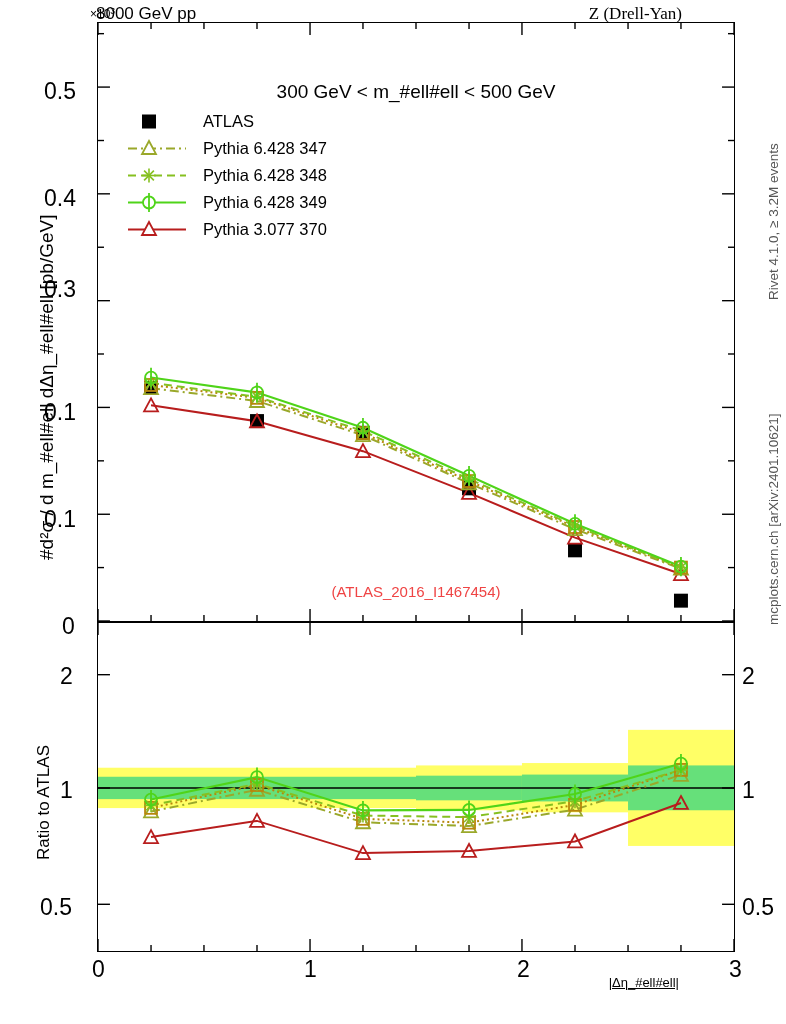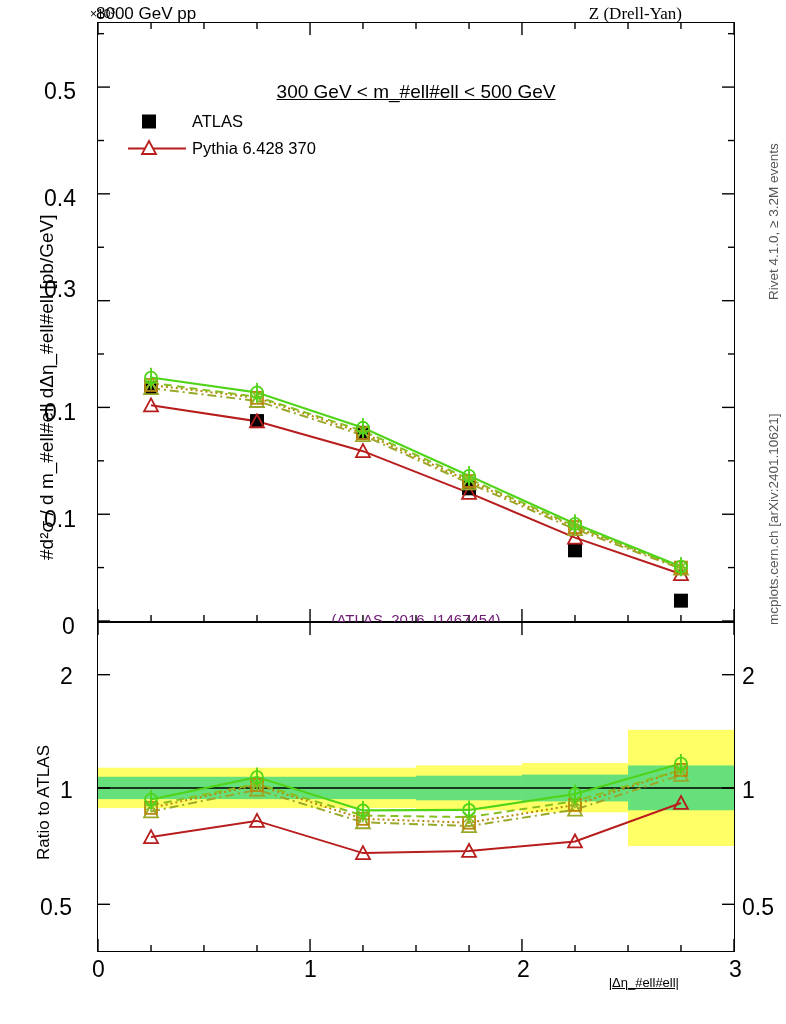--- a/index.html
+++ b/index.html
@@ -42,30 +42,30 @@
     transform:rotate(-90deg);
     white-space:nowrap;
   }
   .side-right { font-size:13.5px; color:#555; }
 
   
   #legend { position:absolute; left:128px; top:108px; font-size:16.5px; }
   .lrow { height:27px; display:flex; align-items:center; }
   .lsym { width:58px; height:27px; position:relative; }
   .lsym svg { position:absolute; left:0; top:0; }
-  .ltxt { margin-left:6px; }
+  .ltxt { margin-left:17px; }
 
   
   #mass-title {
     position:absolute; left:0; right:0; top:58px;
-    text-align:center; font-size:19px;text-decoration:underline;
+    text-align:center; font-size:19px;
   }
   #watermark {
-    position:absolute; width:100%; top:588px; text-align:center;
-    font-size:15px; color:#701a75;
+    position:absolute; width:100%; top:560px; text-align:center;
+    font-size:15px; color:#ef4444;
   }
 
   
   #yscale { position:absolute; left:90px; top:6px; font-size:12px; }
 
   #xaxis-title { position:absolute; right:47px; top:975px; font-size:13px;text-decoration:underline; }
   .sup { font-size:0.72em; vertical-align:0.5em; }
 </style>
 </head>
 <body>
@@ -261,31 +261,64 @@
     <div class="lrow">
       <span class="lsym">
         <svg width="58" height="27">
             <rect x="14" y="6.5" width="14" height="14" fill="#000"></rect>
           </svg>
       </span>
       <span class="ltxt">ATLAS</span>
     </div>
 
 
-
-
+    <div class="lrow">
+      <span class="lsym">
+        <svg width="58" height="27">
+          <line x1="0" y1="13.5" x2="58" y2="13.5" stroke="#9aa82a" stroke-width="2" stroke-dasharray="9,4,2,4"></line>
+          <polygon points="21,6 28,19 14,19" fill="#fff" stroke="#9aa82a" stroke-width="1.8"></polygon>
+        </svg>
+      </span>
+      <span class="ltxt">Pythia 6.428 347</span>
+    </div>
+
+    <div class="lrow">
+      <span class="lsym">
+        <svg width="58" height="27">
+          <line x1="0" y1="13.5" x2="58" y2="13.5" stroke="#86c020" stroke-width="2" stroke-dasharray="8,5"></line>
+          <g stroke="#86c020" stroke-width="1.6" fill="none">
+            <line x1="14" y1="13.5" x2="28" y2="13.5"></line>
+            <line x1="21" y1="6.5" x2="21" y2="20.5"></line>
+            <line x1="16.1" y1="8.6" x2="25.9" y2="18.4"></line>
+            <line x1="25.9" y1="8.6" x2="16.1" y2="18.4"></line>
+          </g>
+        </svg>
+      </span>
+      <span class="ltxt">Pythia 6.428 348</span>
+    </div>
+
+    <div class="lrow">
+      <span class="lsym">
+        <svg width="58" height="27">
+          <line x1="0" y1="13.5" x2="58" y2="13.5" stroke="#4fd419" stroke-width="2.2"></line>
+          <circle cx="21" cy="13.5" r="6" fill="#fff" stroke="#4fd419" stroke-width="1.8"></circle>
+          <line x1="21" y1="4" x2="21" y2="23" stroke="#4fd419" stroke-width="1.8"></line>
+        </svg>
+      </span>
+      <span class="ltxt">Pythia 6.428 349</span>
+    </div>
 
     <div class="lrow">
       <span class="lsym">
         <svg width="58" height="27">
           <line x1="0" y1="13.5" x2="58" y2="13.5" stroke="#b81d1d" stroke-width="2"></line>
           <polygon points="21,6 28,19 14,19" fill="#fff" stroke="#b81d1d" stroke-width="1.8"></polygon>
         </svg>
       </span>
-      <span class="ltxt">Pythia 6.428 370</span>
+      <span class="ltxt">Pythia 3.077 370</span>
     </div>
   </div>
 
   <div class="frame" id="pad-ratio">
     <svg class="svgfull" viewBox="0 0 638 330" preserveAspectRatio="none">
 
       <g>
         <rect x="0" y="145.6" width="319.0" height="40.6" fill="#ffff66"></rect>
         <rect x="0" y="154.7" width="319.0" height="22.5" fill="#66e07a"></rect>
         <rect x="319.0" y="143.3" width="106.3" height="45.1" fill="#ffff66"></rect>

